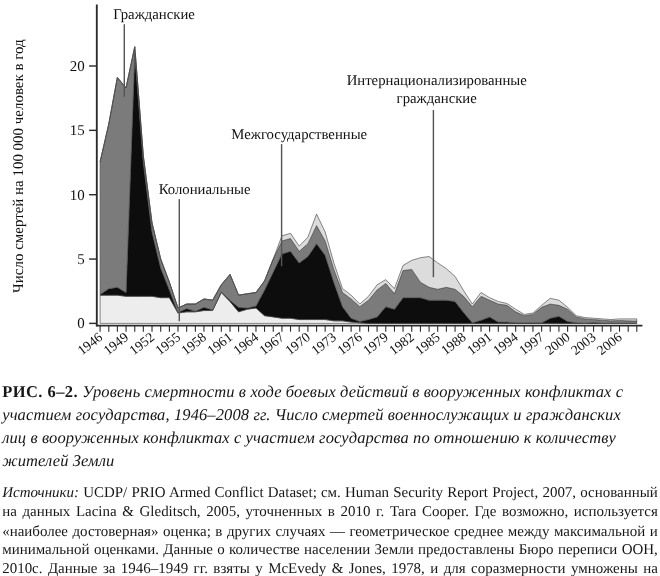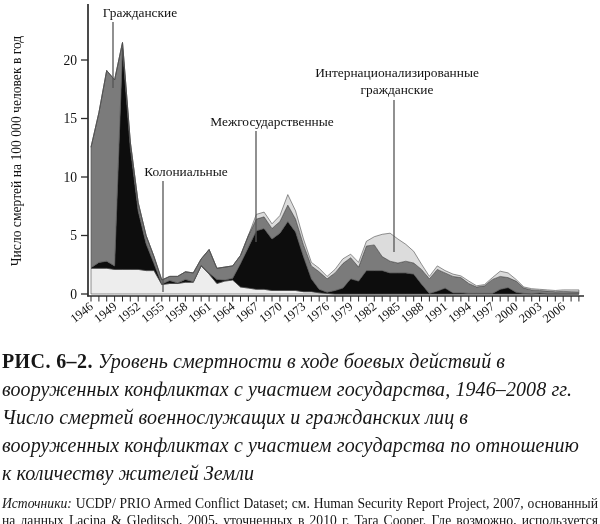--- a/index.html
+++ b/index.html
@@ -5,21 +5,21 @@
   html,body{margin:0;padding:0;}
   body{
     width:600px;height:524px;overflow:hidden;background:#ffffff;
     font-family:"Liberation Serif","DejaVu Serif",serif;color:#161616;
   }
   .figure{width:600px;height:524px;position:relative;}
   svg{display:block;}
   .chart-text{font-family:"Liberation Serif","DejaVu Serif",serif;}
   .caption{
     margin:7px 14px 0 2px;
-    font-size:20px;line-height:1.4;font-style:italic;letter-spacing:.1px;
+    font-size:15px;line-height:1.4;font-style:italic;letter-spacing:.1px;
   }
   .caption b{font-style:normal;font-weight:bold;letter-spacing:.4px;}
   .sources{
     margin:8px 2px 0 2px;
     font-size:13.6px;line-height:1.27;text-align:justify;letter-spacing:0;
   }
   .sources i{font-style:italic;}
 </style>
 </head>
 <body>

